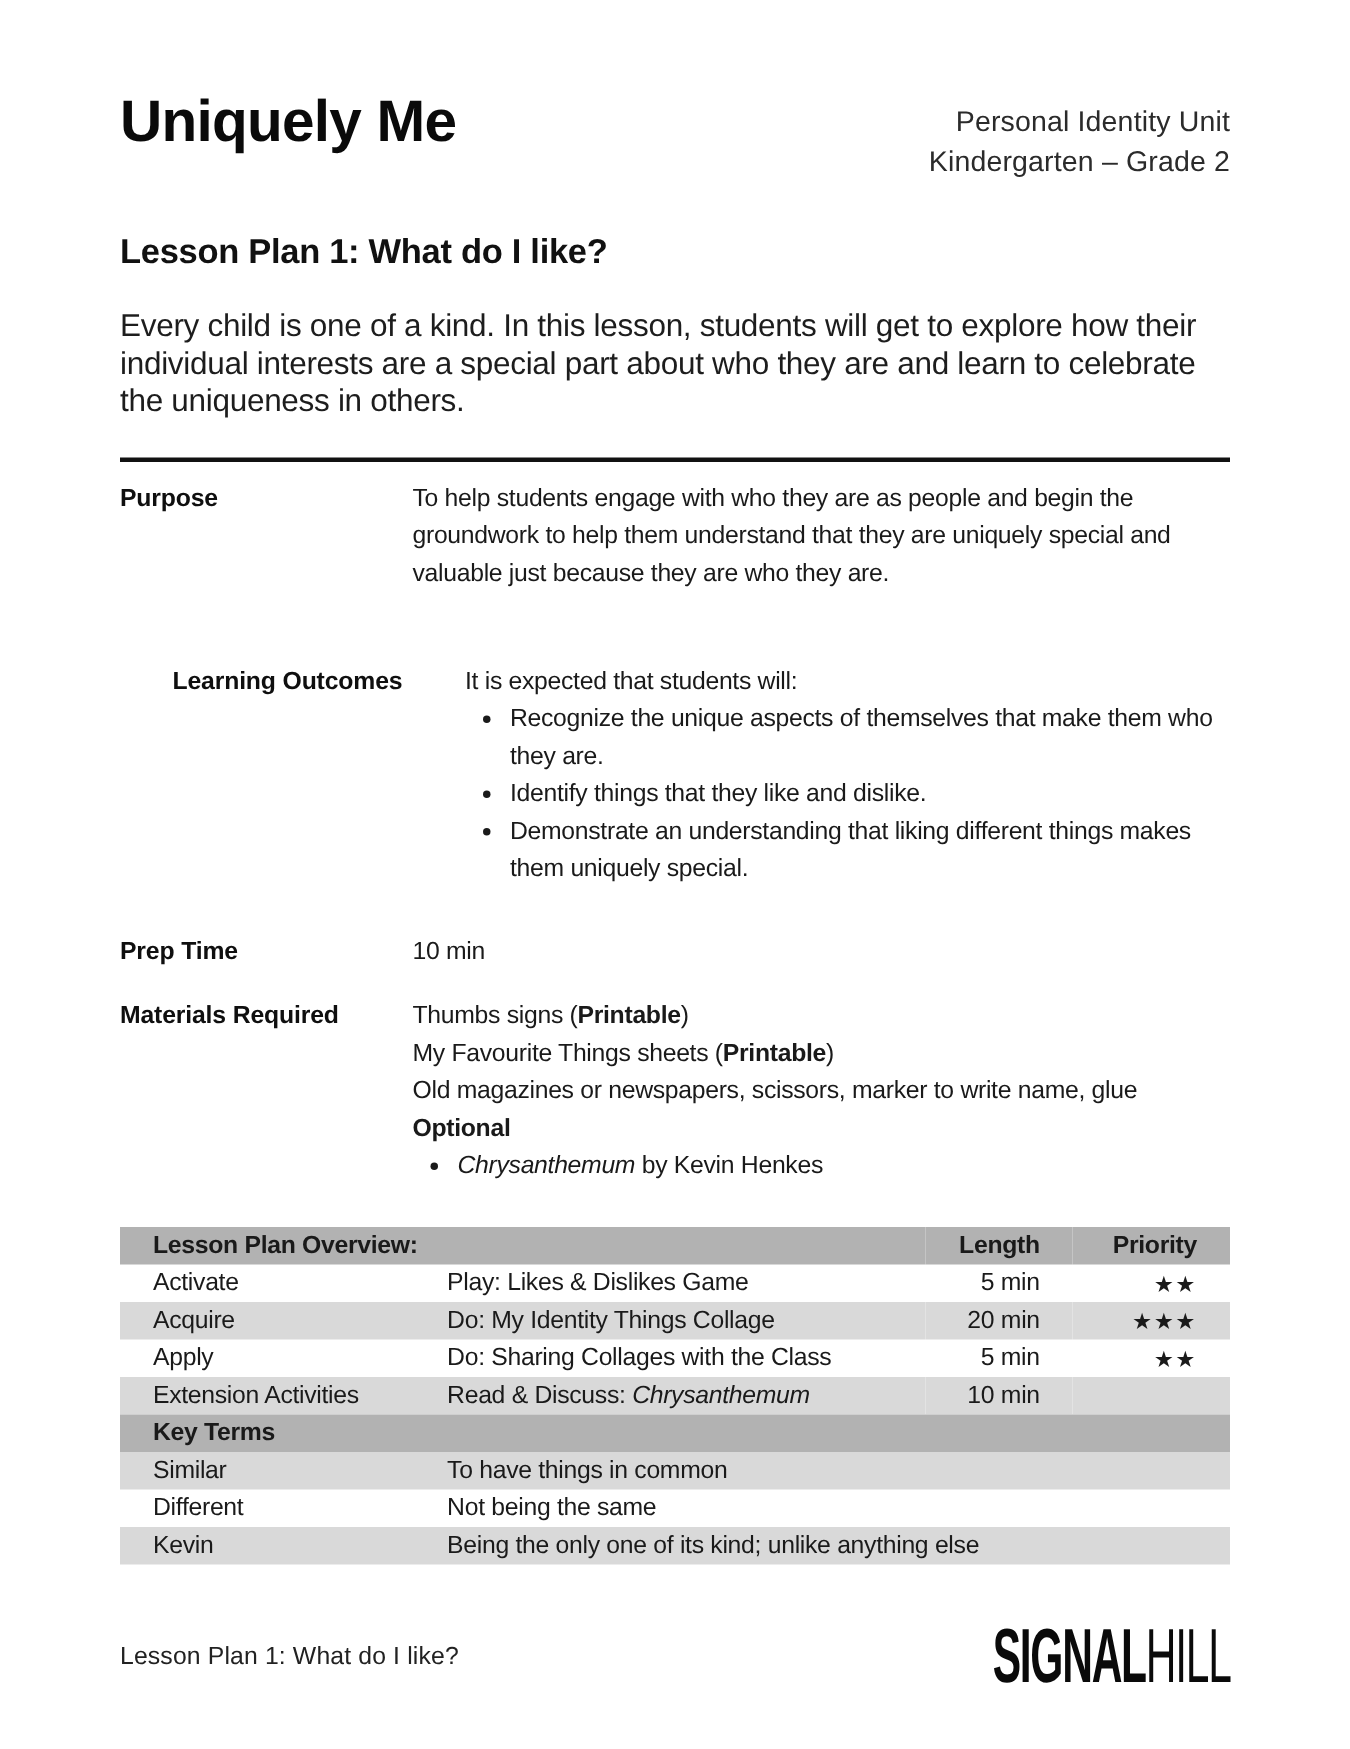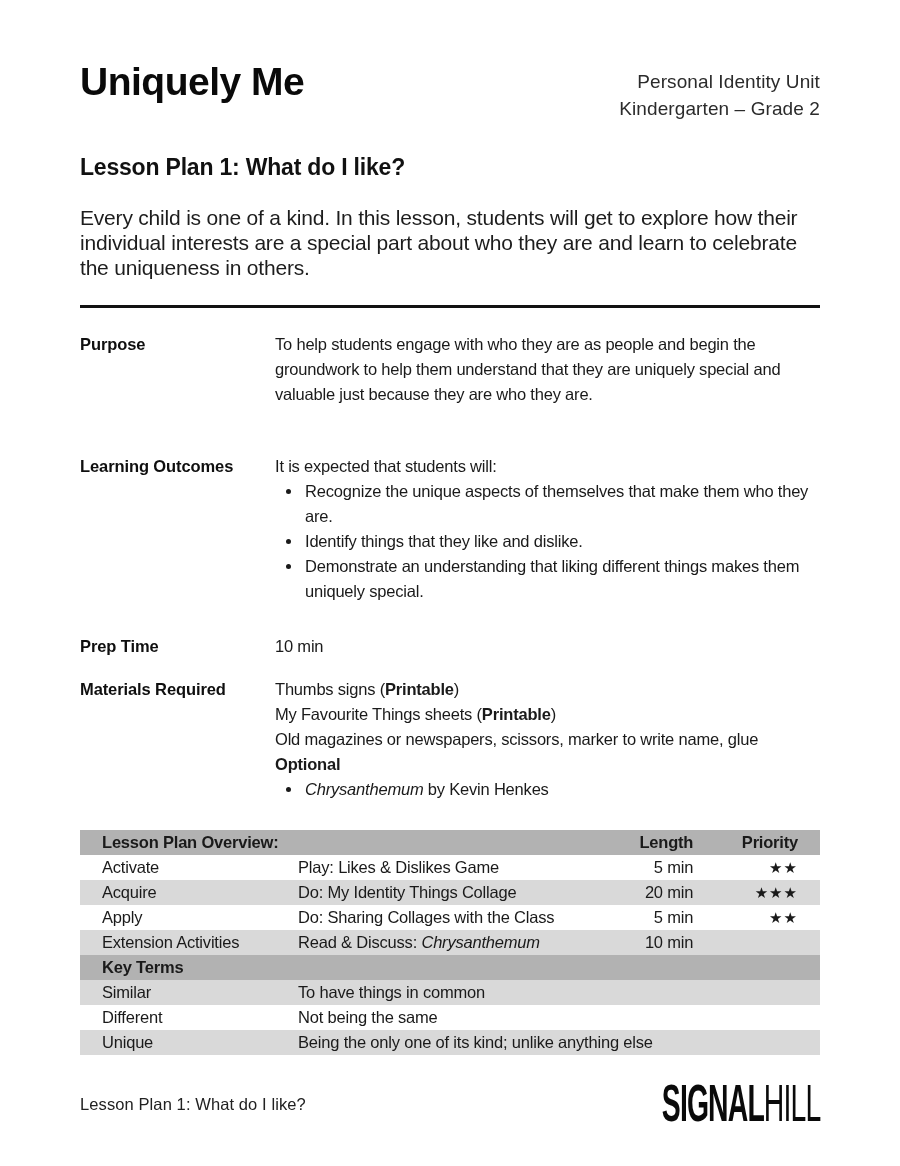--- a/index.html
+++ b/index.html
@@ -39,22 +39,22 @@
   .rule {
     margin-top: 25px;
     height: 3px; background: var(--rule, #111111); border: none;
   }
   
   .section {
     display: grid; grid-template-columns: 195px 1fr;
     font-size: 16.5px; line-height: 25px; letter-spacing: -0.2px;
   }
   .section .label { font-weight: 700; color: #0f0f0f; letter-spacing: -0.1px; }
-  .sec-purpose { margin-top: 24px; }
-  .sec-outcomes { margin-top: 47px; }
+  .sec-purpose { margin-top: 12px; }
+  .sec-outcomes { margin-top: 47px; margin-left: 35px; }
   .sec-prep { margin-top: 30px; }
   .sec-duration { margin-top: 1px; }
   .sec-materials { margin-top: 18px; }
   .content p { margin: 0; }
   .content ul { list-style: disc; margin: 0; padding-left: 28px; }
   .content ul li { padding-left: 2px; }
   .bold { font-weight: 700; }
   .italic { font-style: italic; }
   
   .overview {
@@ -185,21 +185,21 @@
       </tr>
       <tr class="stripe">
         <td>Similar</td>
         <td colspan="3">To have things in common</td>
       </tr>
       <tr>
         <td>Different</td>
         <td colspan="3">Not being the same</td>
       </tr>
       <tr class="stripe">
-        <td>Unique</td>
+        <td>Kevin</td>
         <td colspan="3">Being the only one of its kind; unlike anything else</td>
       </tr>
     </tbody>
   </table>
 
   <div class="footer">
     <div class="footer-text">Lesson Plan 1: What do I like?</div>
     <div class="logo">
       <span class="logo-bold">SIGNAL</span><span class="logo-light">HILL</span>
     </div>

